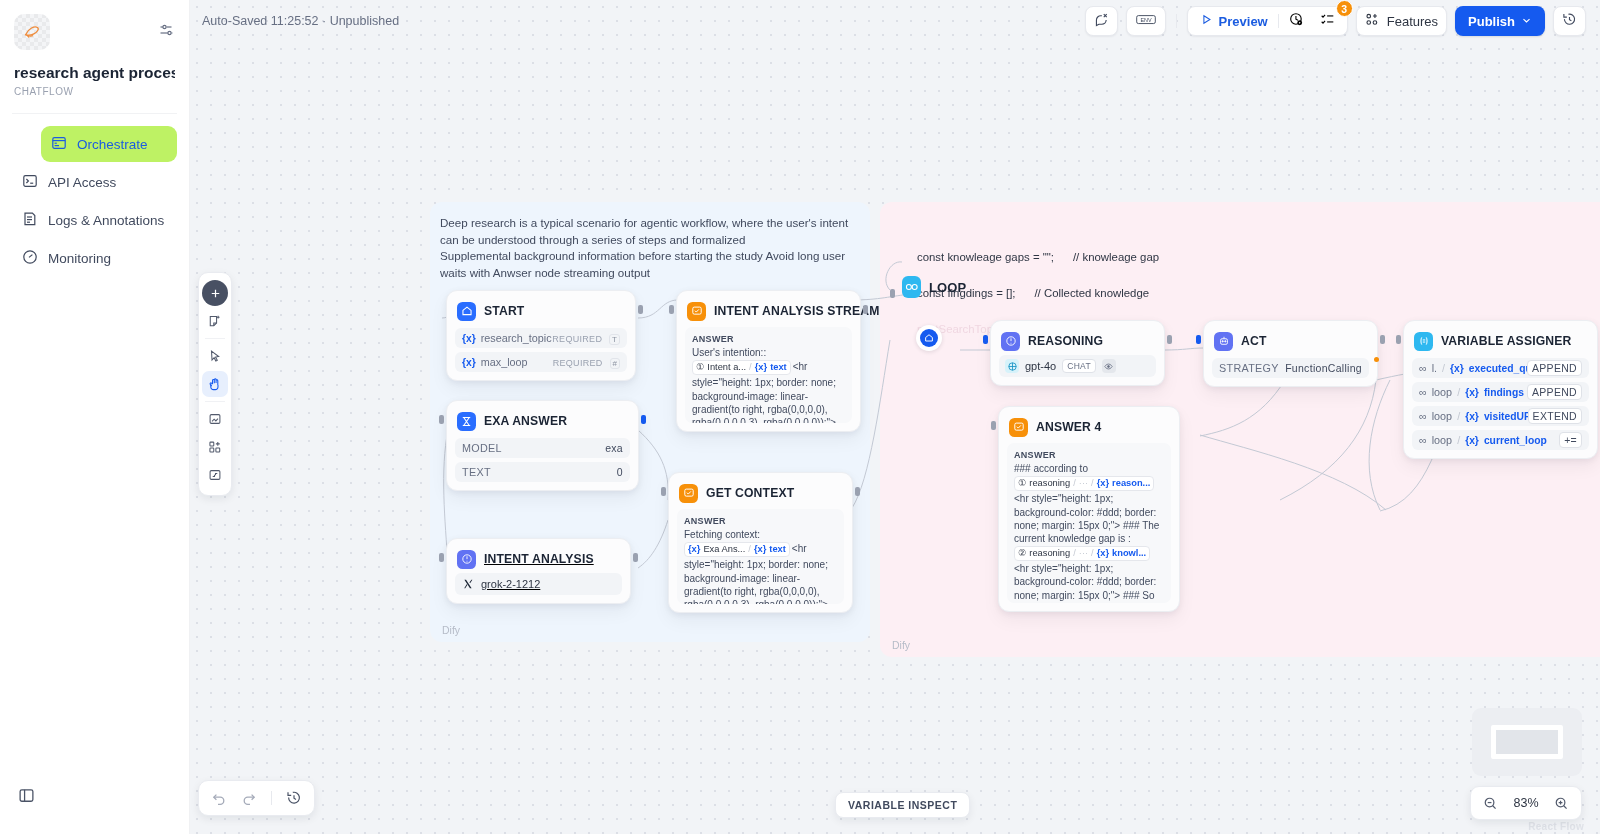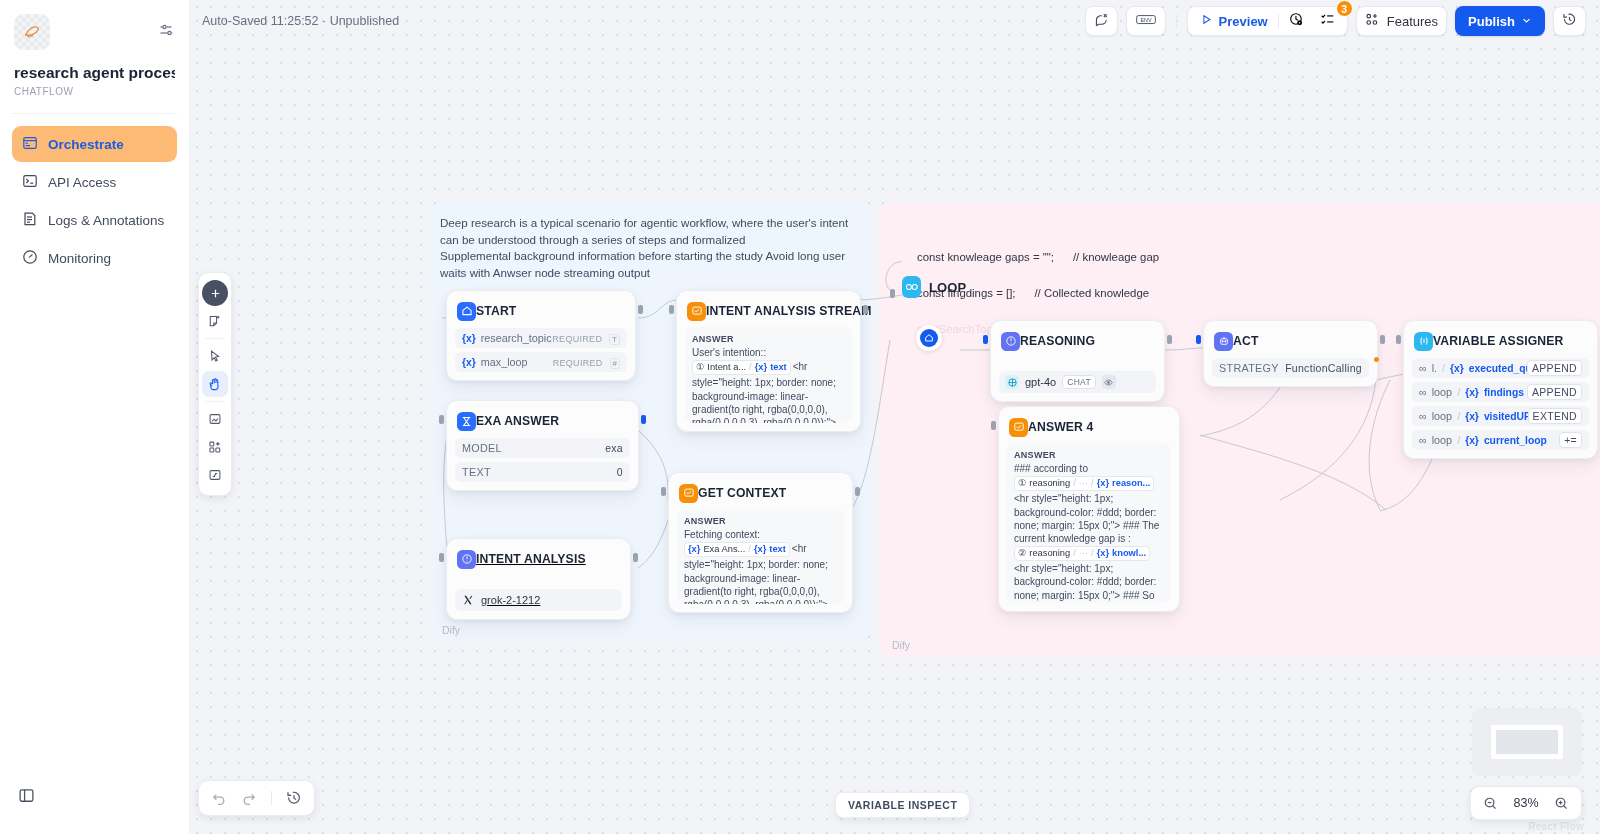--- a/index.html
+++ b/index.html
@@ -34,21 +34,21 @@
     color: #1b2434; line-height: 18px; white-space: nowrap; overflow: hidden;
   }
   .sb-sub { margin: 4px 14px 16px 14px; font-size: 10px; letter-spacing: .5px; color: #9aa1b0; font-weight: 500; }
   .sb-divider { margin: 14px 12px 0 12px; height: 1px; background: #f1f2f4; }
   .sb-nav { margin-top: 12px; padding: 0 12px; }
   .sb-item {
     display: flex; align-items: center; gap: 10px;
     height: 36px; padding: 0 10px; border-radius: 9px;
     font-size: 13.5px; color: #414a5e; cursor: pointer; margin-bottom: 2px;
   }
-  .sb-item.active { background: #fdba74; color: #1b5ce0; font-weight: 700; }
+  .sb-item.active { background: #bef264; color: #1b5ce0; font-weight: 400; margin-left: 29px; }
   .sb-item svg { flex: 0 0 16px; }
   .sb-bottom { position: absolute; bottom: 26px; left: 18px; color: #4a5366; cursor: pointer; }
 
   
   .canvas {
     position: relative; flex: 1; height: 834px; overflow: hidden;
     background-color: #f2f4f7;
     background-image: radial-gradient(#dcdfe6 1px, transparent 1px);
     background-size: 14px 14px;
   }
@@ -161,21 +161,21 @@
   }
   .code-note .ghost { color: #f0d7e1; }
 
   
   .node {
     position: absolute; background: #fcfcfd; border-radius: 11px;
     border: .5px solid #eceef2;
     box-shadow: 0 2px 6px rgba(16,24,40,.06), 0 8px 18px rgba(16,24,40,.05);
     padding: 8px; z-index: 6;
   }
-  .node-head { display: flex; align-items: center; padding: 2px 2px 0 2px; height: 22px; }
+  .node-head { display: flex; align-items: center; gap: 8px; padding: 2px 2px 0 2px; height: 22px; }
   .nicon {
     width: 19px; height: 19px; border-radius: 5.5px;
     display: flex; align-items: center; justify-content: center; flex: 0 0 19px;
     color: #fff;
   }
   .nicon.blue { background: #296dff; }
   .nicon.indigo { background: #6172f3; }
   .nicon.orange { background: #f79009; }
   .nicon.cyan { background: #2eb8f0; }
   .ntitle { font-size: 12.2px; font-weight: 700; color: #1b2434; letter-spacing: .15px; white-space: nowrap; }
@@ -188,21 +188,21 @@
   .row .k { display: flex; align-items: center; gap: 5px; white-space: nowrap; overflow: hidden; }
   .row .v { margin-left: auto; font-size: 10.5px; color: #414a5e; white-space: nowrap; }
   .row.label { letter-spacing: .3px; }
   .varx { color: #155aef; font-size: 10.3px; font-weight: 600; }
   .req { font-size: 9px; color: #9aa1b0; letter-spacing: .3px; }
   .typebox {
     border: 1px solid #e1e4ea; border-radius: 3px; font-size: 8px; color: #8d94a3;
     padding: 0 2px; line-height: 10px; margin-left: 4px;
   }
   .modelrow {
-    background: #f2f4f7; border-radius: 6px; height: 22px; margin-top: 20px;
+    background: #f2f4f7; border-radius: 6px; height: 22px; margin-top: 4px;
     display: flex; align-items: center; padding: 0 6px; gap: 6px;
     font-size: 11px; color: #2e3543;
   }
   .mdot { width: 14px; height: 14px; border-radius: 4px; display: flex; align-items: center; justify-content: center; flex: 0 0 14px; }
   .chip {
     border: .5px solid #dfe2e8; border-radius: 4px; background: #fff;
     font-size: 8.5px; color: #676f83; padding: 1px 4px; letter-spacing: .3px;
   }
   .eyebtn { width: 14px; height: 14px; border-radius: 4px; background: #e4e7ec; display: flex; align-items: center; justify-content: center; color: #676f83; }
 

